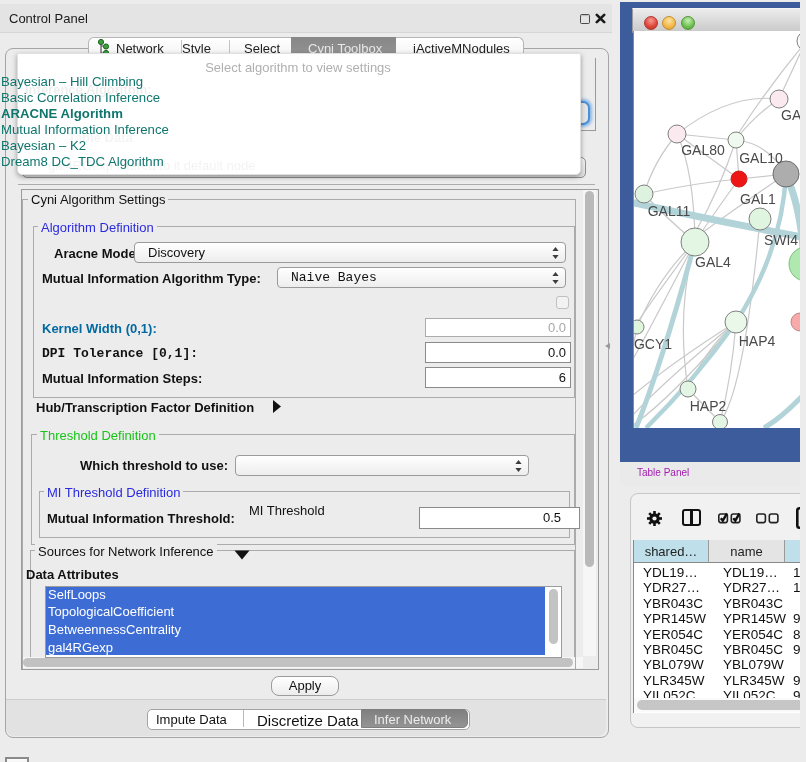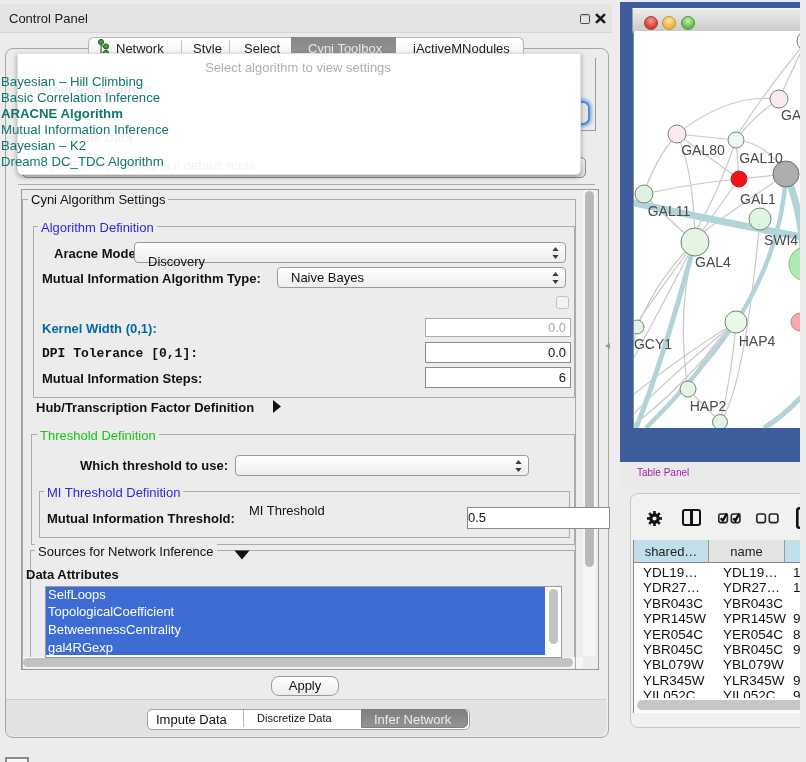--- a/index.html
+++ b/index.html
@@ -27,21 +27,21 @@
 
   <div class="abs" style="left:88px;top:37px;width:434px;height:21px;background:linear-gradient(#ffffff,#f2f2f2);border:1px solid #b5b5b5;border-bottom:none;border-radius:6px 6px 0 0;"></div>
   <svg class="abs" style="left:96px;top:38px;" width="16" height="19" viewBox="0 0 16 19">
     <path d="M5 5 L5 15 L9 15 M5 8 L9 8" stroke="#555" stroke-width="1.2" fill="none"></path>
     <circle cx="5" cy="4" r="2.6" fill="#3e9e3e" stroke="#1c641c"></circle>
     <circle cx="10" cy="8.5" r="2.6" fill="#3e9e3e" stroke="#1c641c"></circle>
     <circle cx="10" cy="15" r="2.6" fill="#3e9e3e" stroke="#1c641c"></circle>
   </svg>
   <div class="abs" style="left:116px;top:41px;font-size:13px;color:#222;">Network</div>
   <div class="abs" style="left:181px;top:40px;width:1px;height:16px;background:#c4c4c4;"></div>
-  <div class="abs" style="left:193px;top:41px;font-size:13px;color:#222;">Style</div>
+  <div class="abs" style="left:182px;top:41px;font-size:13px;color:#222;">Style</div>
   <div class="abs" style="left:229px;top:40px;width:1px;height:16px;background:#c4c4c4;"></div>
   <div class="abs" style="left:244px;top:41px;font-size:13px;color:#222;">Select</div>
   <div class="abs" style="left:291px;top:37px;width:105px;height:21px;background:linear-gradient(#878787,#949494);"></div>
   <div class="abs" style="left:308px;top:41px;font-size:13px;color:#e8e8e8;">Cyni Toolbox</div>
   <div class="abs" style="left:413px;top:41px;font-size:13px;color:#222;">jActiveMNodules</div>
 
   <div class="abs" style="left:558px;top:101px;width:28px;height:20px;border:2.5px solid #4a90d9;border-radius:7px;box-shadow:0 0 3px 1.5px #8cb8e6;background:#e6e6e6;"></div>
   <div class="abs" style="left:579px;top:58px;width:16px;height:72px;border-right:1px solid #9a9a9a;border-bottom:1px solid #9a9a9a;"></div>
 
   <div class="abs" style="left:22px;top:157px;width:562px;height:19px;border:1px solid #8f8f8f;border-radius:5px;background:linear-gradient(#f8f8f8,#dedede);"></div>
@@ -70,28 +70,28 @@
   <div class="abs" style="left:23px;top:658px;width:550px;height:9px;background:#c2c2c2;border-radius:5px;"></div>
 
   <div class="abs" style="left:22px;top:199px;width:552px;height:469px;border:1px solid #ababab;border-bottom:none;"></div>
   <div class="abs" style="left:28px;top:192px;background:#ececec;padding:0 3px;font-size:13px;color:#111;">Cyni Algorithm Settings</div>
 
   <div class="abs" style="left:33px;top:226px;width:540px;height:170px;border:1px solid #ababab;"></div>
   <div class="abs" style="left:38px;top:220px;background:#ececec;padding:0 3px;font-size:13px;color:#2a2ae0;">Algorithm Definition</div>
 
   <div class="abs b" style="left:54px;top:246px;font-size:13px;color:#111;">Aracne Mode:</div>
   <div class="abs combo" style="left:134px;top:242px;width:430px;height:19px;">
-    <span style="position:absolute;left:13px;top:2px;font-size:13px;color:#111;margin-top:9px;">Discovery</span>
+    <span style="position:absolute;left:13px;top:2px;font-size:13px;color:#111;">Discovery</span>
     <svg style="position:absolute;right:6px;top:3.5px;" width="7" height="12" viewBox="0 0 7 12">
         <path d="M3.5 0 L6.6 4 L0.4 4 Z M3.5 12 L6.6 8 L0.4 8 Z" fill="#3c3c3c"></path>
       </svg>
   </div>
   <div class="abs b" style="left:42px;top:271px;font-size:13px;color:#111;">Mutual Information Algorithm Type:</div>
   <div class="abs combo" style="left:277px;top:267px;width:287px;height:19px;">
-    <span style="position:absolute;left:13px;top:2px;font-size:13px;color:#111;">Naive Bayes</span>
+    <span style="position:absolute;left:13px;top:2px;font-size:13px;color:#111;font-family:Liberation Mono, monospace;">Naive Bayes</span>
     <svg style="position:absolute;right:6px;top:3.5px;" width="7" height="12" viewBox="0 0 7 12">
         <path d="M3.5 0 L6.6 4 L0.4 4 Z M3.5 12 L6.6 8 L0.4 8 Z" fill="#3c3c3c"></path>
       </svg>
   </div>
   <div class="abs" style="left:556px;top:296px;width:11px;height:11px;border:1px solid #c0c0c0;border-radius:3px;background:#f2f2f2;"></div>
   <div class="abs b" style="left:42px;top:321px;font-size:13px;color:#0369a1;">Kernel Width (0,1):</div>
   <div class="abs" style="left:425px;top:318px;width:140px;height:17px;background:#fff;border:1px solid #ababab;font-size:13px;color:#a8a8a8;text-align:right;line-height:17px;padding-right:4px;">0.0</div>
   <div class="abs b" style="left:42px;top:346px;font-size:13px;color:#111;font-family:Liberation Mono, monospace;">DPI Tolerance [0,1]:</div>
   <div class="abs" style="left:425px;top:342px;width:140px;height:19px;background:#fff;border:1px solid #8a8a8a;font-size:13px;color:#111;text-align:right;line-height:19px;padding-right:4px;">0.0</div>
   <div class="abs b" style="left:42px;top:371px;font-size:13px;color:#111;">Mutual Information Steps:</div>
@@ -107,40 +107,40 @@
   <div class="abs b" style="left:80px;top:458px;font-size:13px;color:#111;">Which threshold to use:</div>
   <div class="abs combo" style="left:235px;top:455px;width:292px;height:19px;">
     <span style="position:absolute;left:13px;top:2px;font-size:13px;color:#111;margin-top:45px;">MI Threshold</span>
     <svg style="position:absolute;right:6px;top:3.5px;" width="7" height="12" viewBox="0 0 7 12">
         <path d="M3.5 0 L6.6 4 L0.4 4 Z M3.5 12 L6.6 8 L0.4 8 Z" fill="#3c3c3c"></path>
       </svg>
   </div>
   <div class="abs" style="left:39px;top:491px;width:529px;height:45px;border:1px solid #ababab;"></div>
   <div class="abs" style="left:44px;top:485px;background:#ececec;padding:0 3px;font-size:13px;color:#2a2ae0;">MI Threshold Definition</div>
   <div class="abs b" style="left:47px;top:511px;font-size:13px;color:#111;">Mutual Information Threshold:</div>
-  <div class="abs" style="left:419px;top:507px;width:141px;height:20px;background:#fff;border:1px solid #8a8a8a;font-size:13px;color:#111;line-height:20px;padding-right:0;margin-left:48px;">0.5</div>
+  <div class="abs" style="left:419px;top:507px;width:141px;height:20px;background:#fff;border:1px solid #8a8a8a;font-size:13px;color:#111;text-align:right;line-height:20px;padding-right:18px;">0.5</div>
 
   <div class="abs" style="left:30px;top:550px;width:543px;height:106px;border:1px solid #ababab;border-bottom:none;"></div>
   <div class="abs" style="left:35px;top:544px;background:#ececec;padding:0 3px;font-size:13px;color:#111;">Sources for Network Inference</div>
   <svg class="abs" style="left:234px;top:550px;" width="16" height="10" viewBox="0 0 16 10">
       <path d="M0.5 0.5 L15.5 0.5 L8 9.5 Z" fill="#111"></path>
     </svg>
   <div class="abs b" style="left:26px;top:567px;font-size:13px;color:#111;">Data Attributes</div>
   <div class="abs" style="left:45px;top:586px;width:515px;height:70px;background:#fff;border:1px solid #9b9b9b;"></div>
   <div class="abs" style="left:46px;top:587px;width:499px;height:68px;background:#3d6cd4;"></div>
   <div class="abs" style="left:48px;top:585.5px;font-size:13px;color:#fff;line-height:17.8px;">SelfLoops<br>TopologicalCoefficient<br>BetweennessCentrality<br>gal4RGexp</div>
   <div class="abs" style="left:549px;top:589px;width:9px;height:55px;background:#c3c3c3;border-radius:5px;"></div>
 
   <div class="abs" style="left:271px;top:676px;width:66px;height:18px;background:linear-gradient(#ffffff,#ececec);border:1px solid #9b9b9b;border-radius:8px;text-align:center;font-size:13px;color:#111;line-height:17px;">Apply</div>
   <div class="abs" style="left:6px;top:699px;width:600px;height:36px;background:#e2e2e2;border-top:1px solid #cccccc;border-radius:0 0 8px 8px;"></div>
   <div class="abs" style="left:147px;top:709px;width:321px;height:19px;background:#ffffff;border:1px solid #a3a3a3;border-radius:5px;"></div>
   <div class="abs" style="left:243px;top:710px;width:1px;height:17px;background:#b9b9b9;"></div>
   <div class="abs" style="left:361px;top:709px;width:107px;height:19px;background:linear-gradient(#7f7f7f,#949494);border:1px solid #7f7f7f;border-radius:0 5px 5px 0;box-sizing:border-box;"></div>
   <div class="abs" style="left:156px;top:712px;font-size:13px;color:#111;">Impute Data</div>
-  <div class="abs" style="left:257px;top:712px;font-size:11px;color:#111;">Discretize Data</div>
+  <div class="abs" style="left:257px;top:712px;font-size:15px;color:#111;">Discretize Data</div>
   <div class="abs" style="left:374px;top:712px;font-size:13px;color:#ececec;">Infer Network</div>
 
   <div class="abs" style="left:5px;top:757px;width:20px;height:10px;border:2px solid #8a8a8a;background:linear-gradient(#fdfdfd,#e3e3e3);"></div>
 
   <div class="abs" style="left:620px;top:2px;width:186px;height:460px;background:#3d5c9c;"></div>
 
   <div class="abs" style="left:632px;top:8px;width:174px;height:23px;background:linear-gradient(#ececec,#c9c9c9);border-top:1px solid #f5f5f5;border-left:1px solid #9a9a9a;border-bottom:1px solid #8a8a8a;"></div>
   <div class="abs" style="left:644px;top:15.5px;width:12px;height:12px;border-radius:50%;background:radial-gradient(circle at 50% 30%,#f59a93,#df4438 60%,#b43026);border:0.5px solid #ad3a31;"></div>
   <div class="abs" style="left:662px;top:15.5px;width:12px;height:12px;border-radius:50%;background:radial-gradient(circle at 50% 30%,#fbe3a2,#f4b849 60%,#d39631);border:0.5px solid #c3912e;"></div>
   <div class="abs" style="left:681px;top:15.5px;width:12px;height:12px;border-radius:50%;background:radial-gradient(circle at 50% 30%,#c8f0b8,#6cc04e 60%,#4f9e38);border:0.5px solid #56953c;"></div>

